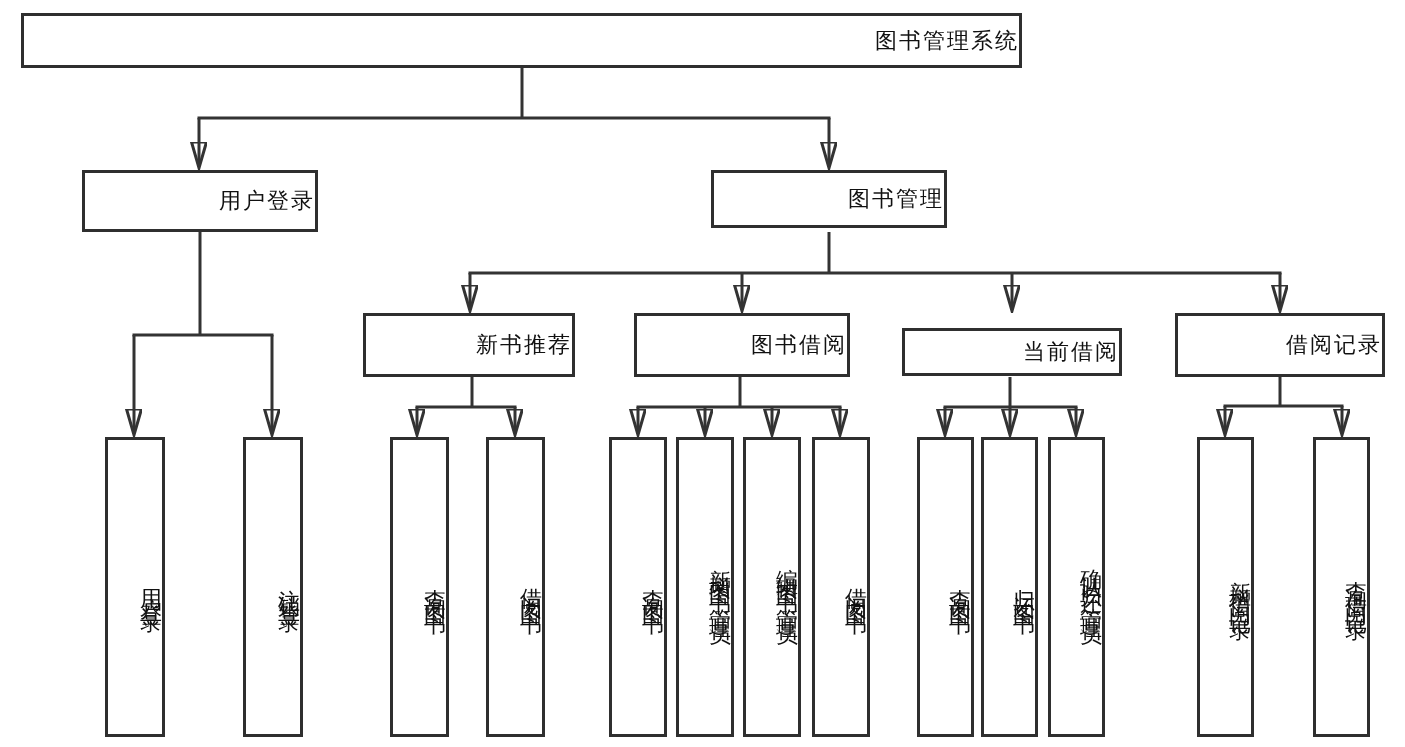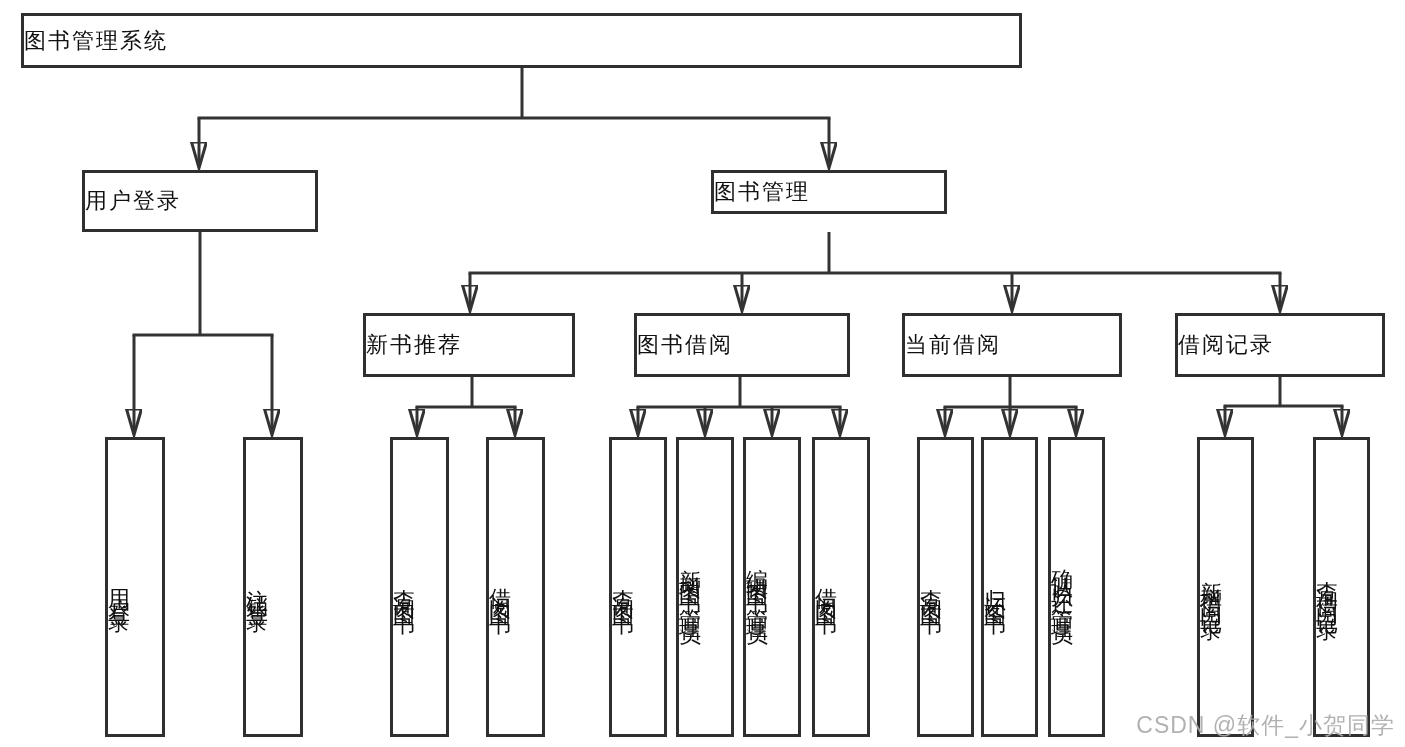--- a/index.html
+++ b/index.html
@@ -10,33 +10,33 @@
     font-family:"Liberation Sans","DejaVu Sans",sans-serif;
     overflow:hidden;
   }
   .wires{position:absolute;left:0;top:0;width:1405px;height:747px;}
   .wires path,.wires line{stroke:#333333;stroke-width:3;fill:none;}
   .box{
     position:absolute;
     box-sizing:border-box;
     border:3px solid #2f2f2f;
     background:#ffffff;
-    display:flex;align-items:center;justify-content:flex-start;
+    display:flex;align-items:center;justify-content:flex-end;
     color:#111111;
     font-size:22px;
     letter-spacing:2px;
     z-index:2;
   }
   
   .n-root          {left:21px;  top:13px;  width:1001px; height:55px;}
   .n-user-login    {left:82px;  top:170px; width:236px;  height:62px;}
-  .n-book-mgmt     {left:711px; top:170px; width:236px;  height:44px;}
+  .n-book-mgmt     {left:711px; top:170px; width:236px;  height:58px;}
   .n-new-book      {left:363px; top:313px; width:212px;  height:64px;}
   .n-book-borrow   {left:634px; top:313px; width:216px;  height:64px;font-family:Liberation Mono, monospace;}
-  .n-current-borrow{left:902px; top:313px; width:220px;  height:64px;}
+  .n-current-borrow{left:902px; top:328px; width:220px;  height:48px;}
   .n-borrow-record {left:1175px;top:313px; width:210px;  height:64px;}
   
   .vleaf{top:437px;height:300px;letter-spacing:0;}
   .vtext{
     writing-mode:vertical-rl;
     text-orientation:mixed;
     letter-spacing:8px;
     line-height:1;
     white-space:nowrap;
   }
@@ -191,14 +191,13 @@
     <span class="vtext">确认归还（管理员）</span>
   </div>
 
   <div class="box vleaf leaf-l">
     <span class="vtext">新增借阅记录</span>
   </div>
   <div class="box vleaf leaf-m">
     <span class="vtext">查询借阅记录</span>
   </div>
 
-  <div class="watermark">CSDN @软件_小贺同学</div>
 </div>
 
 </body></html>

